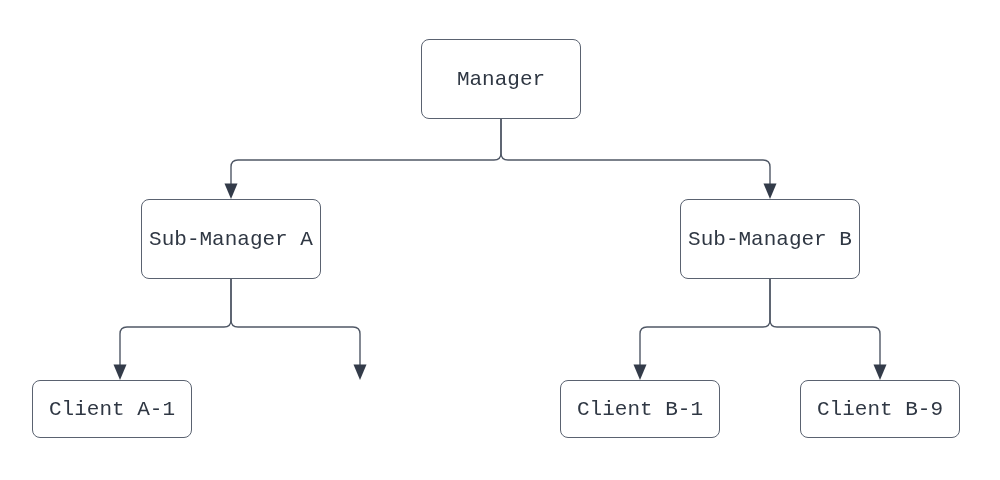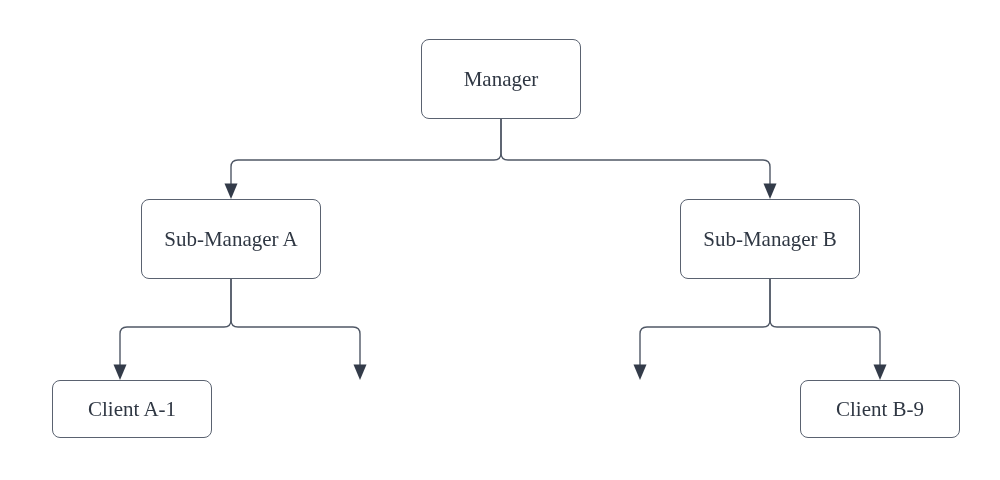--- a/index.html
+++ b/index.html
@@ -5,21 +5,21 @@
   html, body {
     margin: 0;
     padding: 0;
     background: #ffffff;
   }
   #canvas {
     position: relative;
     width: 1000px;
     height: 480px;
     background: var(--background, #ffffff);
-    font-family: Liberation Serif, serif;
+    font-family: Liberation Mono, monospace;
     overflow: hidden;
   }
   #edge-layer {
     position: absolute;
     left: 0;
     top: 0;
     width: 1000px;
     height: 480px;
   }
   .edge {
@@ -43,21 +43,21 @@
   }
   .node-label {
     font-size: 21px;
     color: var(--text, #2f3743);
     white-space: nowrap;
     text-align: center;
   }
   .node-manager      { left: 421px; top: 39px;  width: 160px; height: 80px; }
   .node-sub-a        { left: 141px; top: 199px; width: 180px; height: 80px; }
   .node-sub-b        { left: 680px; top: 199px; width: 180px; height: 80px; }
-  .node-client-a1    { left: 52px;  top: 380px; width: 160px; height: 58px; }
+  .node-client-a1    { left: 32px;  top: 380px; width: 160px; height: 58px; }
   .node-client-a2    { left: 280px; top: 380px; width: 160px; height: 58px; }
   .node-client-b1    { left: 560px; top: 380px; width: 160px; height: 58px; }
   .node-client-b2    { left: 800px; top: 380px; width: 160px; height: 58px; }
 </style>
 </head>
 <body>
 
 <div id="canvas">
 
   <svg id="edge-layer" viewBox="0 0 1000 480" xmlns="http://www.w3.org/2000/svg">
@@ -91,18 +91,21 @@
 
   <div class="node node-sub-b">
     <span class="node-label">Sub-Manager B</span>
   </div>
 
   <div class="node node-client-a1">
     <span class="node-label">Client A-1</span>
   </div>
 
 
+  <div class="node node-client-b1">
+    <span class="node-label">Client B-1</span>
+  </div>
 
   <div class="node node-client-b2">
     <span class="node-label">Client B-9</span>
   </div>
 
 </div>
 
 </body></html>

